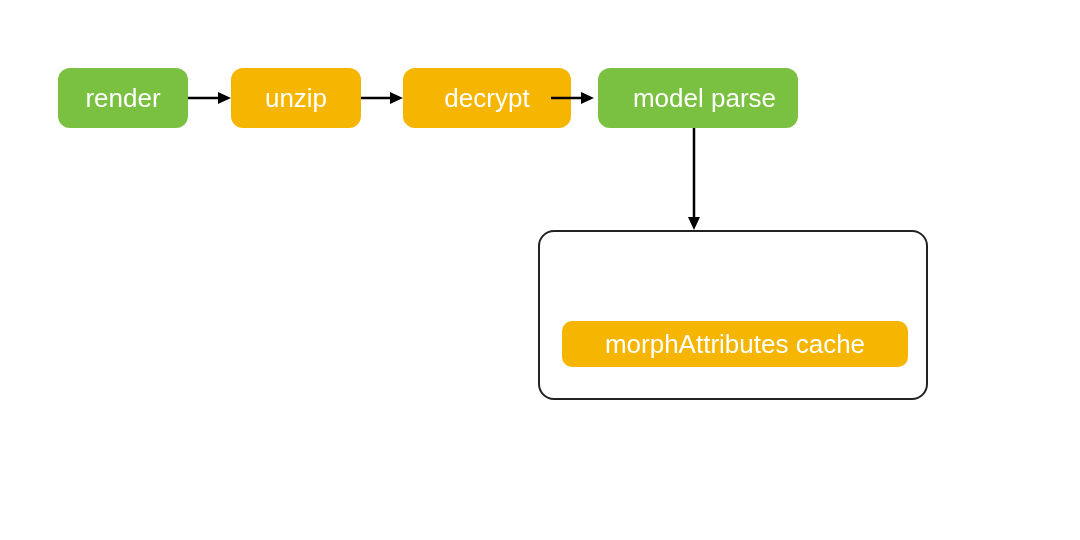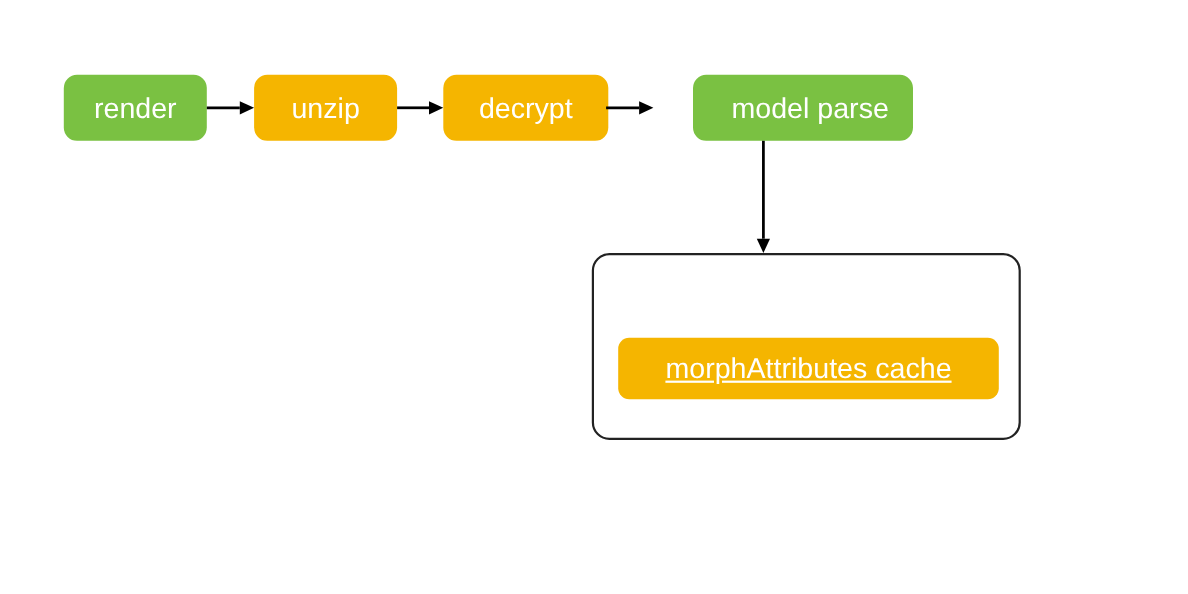--- a/index.html
+++ b/index.html
@@ -53,30 +53,30 @@
 <body>
 
 <div class="node green" style="left:58px; top:68px; width:130px; height:60px;">
   <span>render</span>
 </div>
 
 <div class="node orange" style="left:231px; top:68px; width:130px; height:60px;">
   <span>unzip</span>
 </div>
 
-<div class="node orange" style="left:403px; top:68px; width:150px; height:60px;">
+<div class="node orange" style="left:403px; top:68px; width:168px; height:60px;">
   <span>decrypt</span>
 </div>
 
-<div class="node green" style="left:630px; top:68px; width:200px; height:60px;padding-left:13px;">
+<div class="node green" style="left:598px; top:68px; width:200px; height:60px;padding-left:13px;">
   <span>model parse</span>
 </div>
 
 <div class="container-box" style="left:538px; top:230px; width:390px; height:170px;">
-  <div class="inner-node orange" style="left:22px; top:75px; width:346px; height:56px;text-decoration:underline;">
+  <div class="inner-node orange" style="left:22px; top:89px; width:346px; height:46px;">
     <span>morphAttributes cache</span>
   </div>
 </div>
 
 <svg class="arrow" style="left:188px; top:88px; width:43px; height:20px;">
   <line x1="0" y1="10" x2="30" y2="10" stroke="#000" stroke-width="2.5"></line>
   <polygon points="30,4 43,10 30,16" fill="#000"></polygon>
 </svg>
 
 <svg class="arrow" style="left:361px; top:88px; width:42px; height:20px;">

